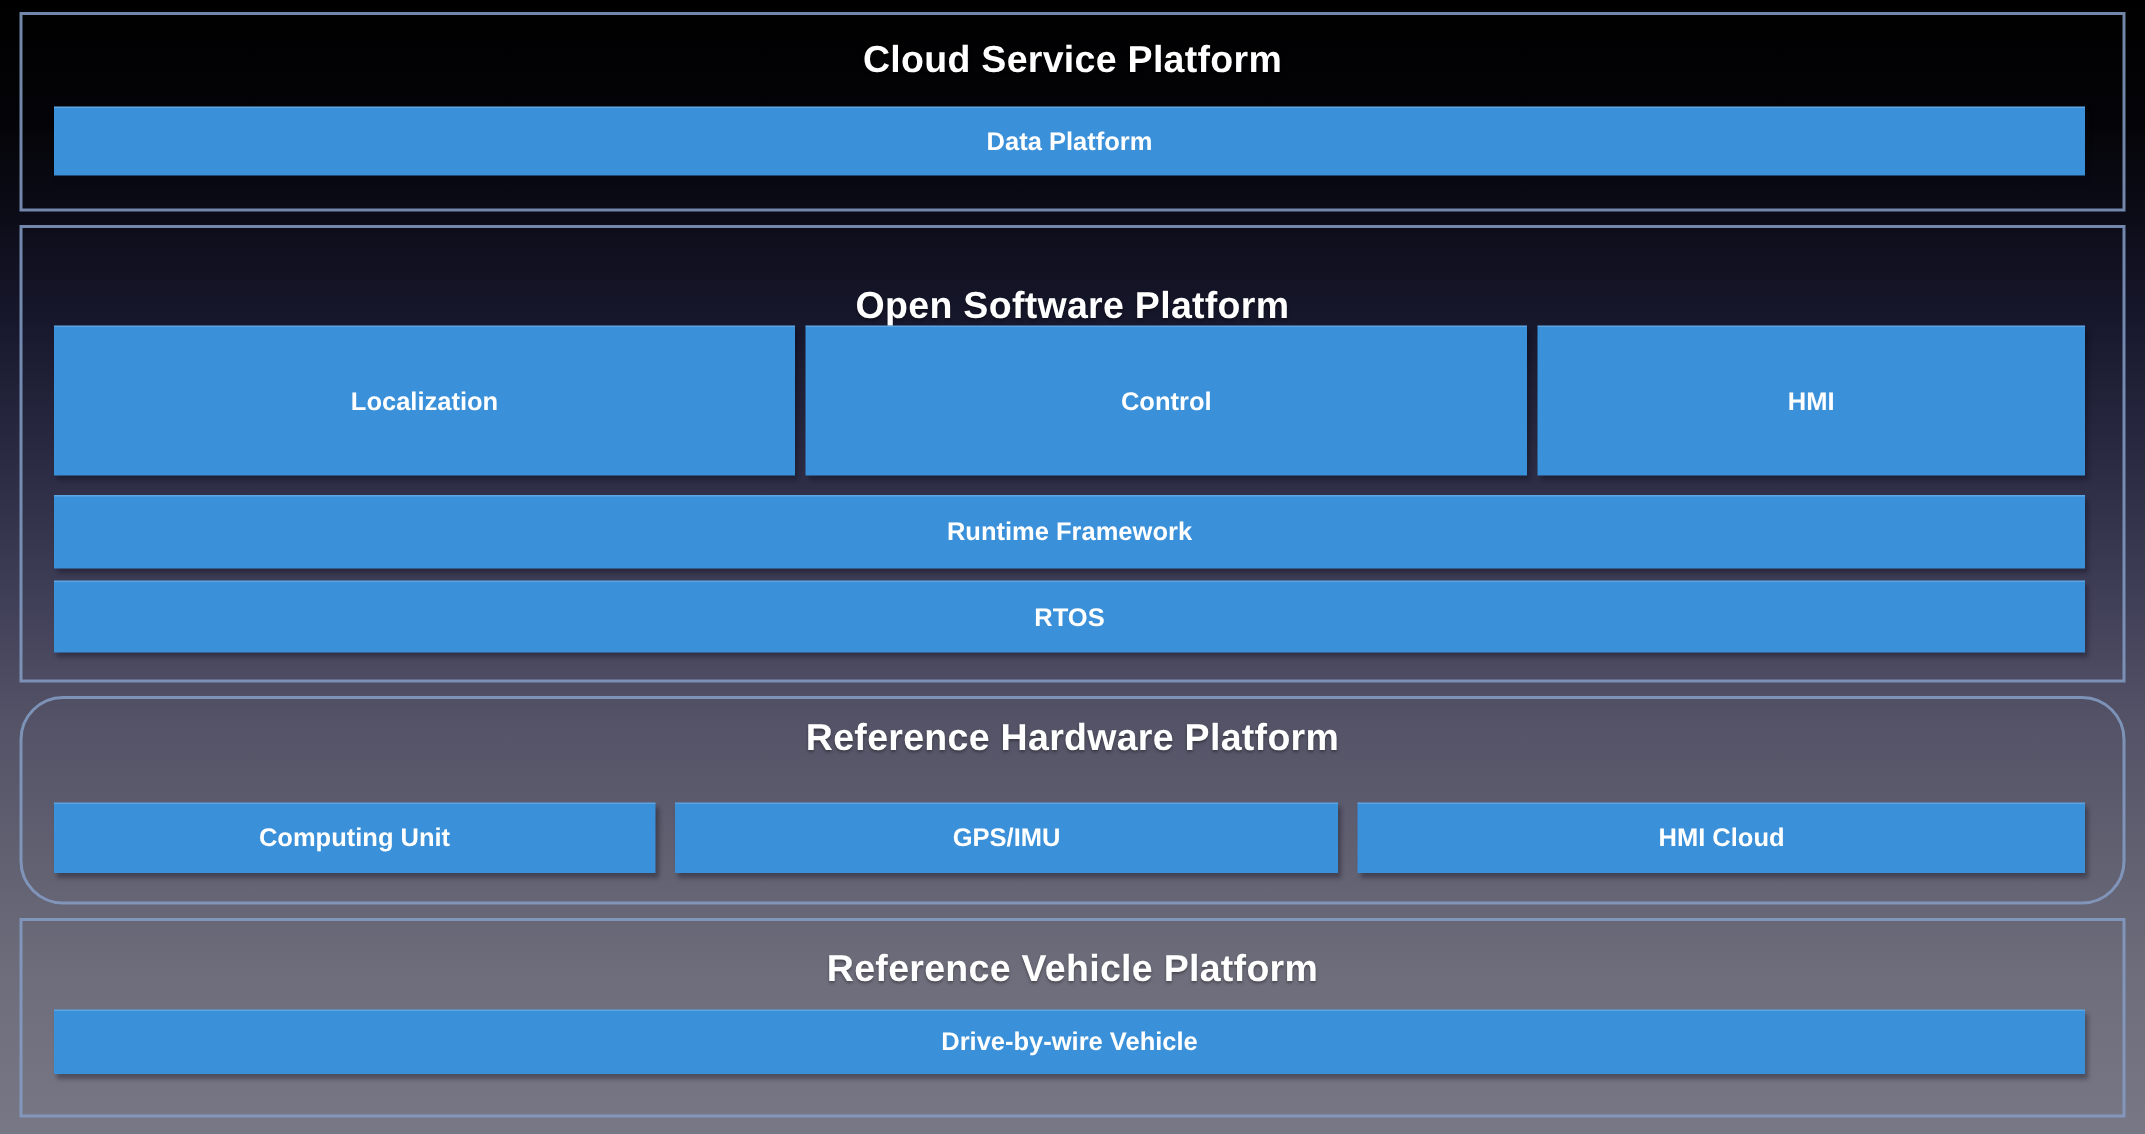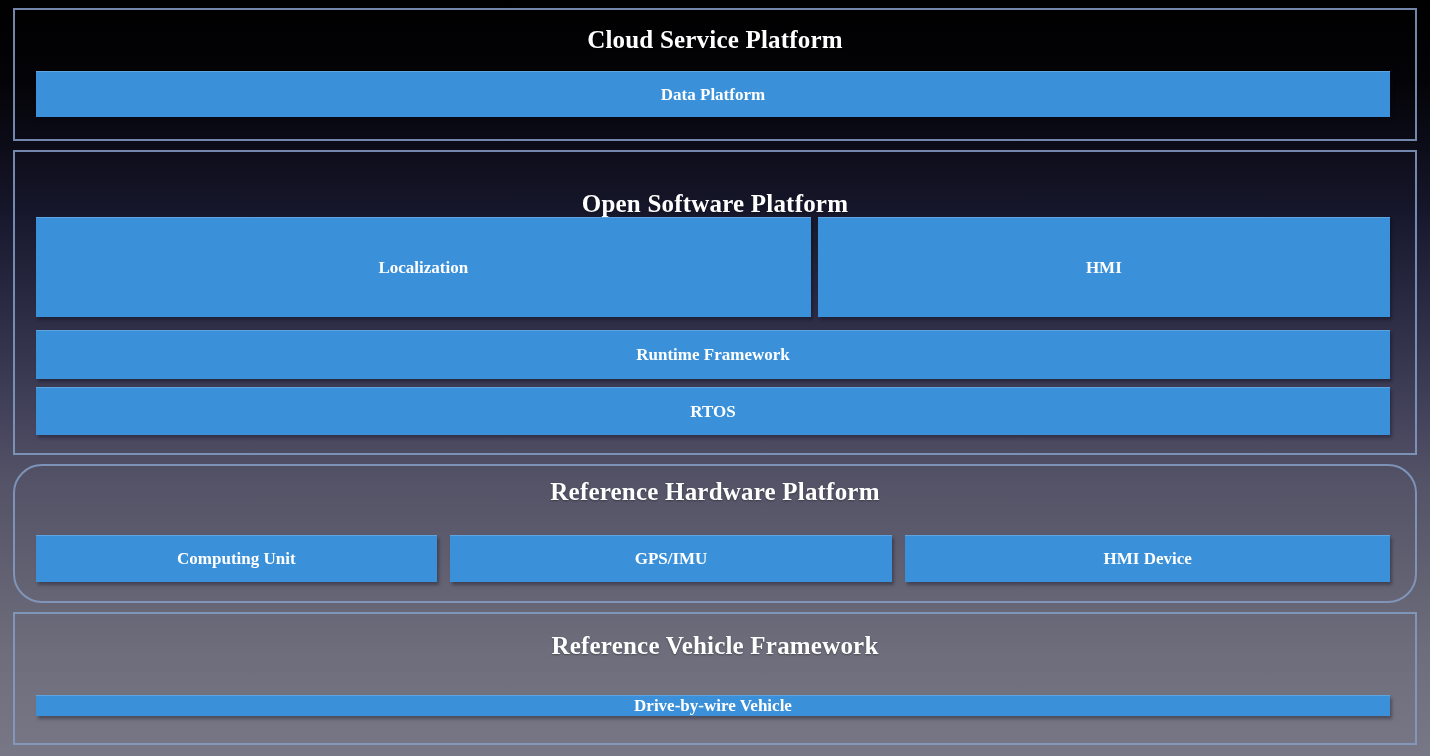--- a/index.html
+++ b/index.html
@@ -1,20 +1,20 @@
 <!DOCTYPE html>
 <html><head>
 <meta charset="utf-8">
 <style>
   html,body { margin:0; padding:0; background:#000; }
   .slide {
     position:relative;
     width:1430px; height:756px;
     overflow:hidden;
-    font-family:Liberation Serif, serif;
+    font-family:Liberation Sans, sans-serif;
     background: linear-gradient(180deg,
       #000000 0%,
       #040408 11%,
       #0c0c18 19%,
       #18182e 29%,
       #2b2b44 41%,
       #42415a 54%,
       #545367 64%,
       #626172 76%,
       #6e6d7b 86%,
@@ -46,21 +46,21 @@
 
   .row {
     position:absolute; left:21px; right:25px;
     display:flex;
   }
   .row-cloud    { top:61px;  height:46px;  gap:12px;flex-direction:column; }
   .row-sw-main  { top:65px;  height:100px; gap:7px;  }
   .row-sw-rt    { top:178px; height:49px;  }
   .row-sw-rtos  { top:235px; height:48px;  }
   .row-hw       { top:69px;  height:47px;  gap:13px; }
-  .row-vehicle  { top:59px;  height:43px;align-items:flex-end;  }
+  .row-vehicle  { top:59px;  height:43px;  }
 
   .bluebox {
     position:relative;
     background:#3a90d9;
     display:flex; align-items:center; justify-content:center;
     color:#ffffff; font-weight:bold; font-size:17px;
     box-shadow: 2px 3px 3px rgba(8,8,24,0.35);
     border-top:1px solid rgba(255,255,255,0.18);
     box-sizing:border-box;
   }
@@ -97,20 +97,23 @@
       </div>
     </div>
   </section>
 
   <section class="frame frame-software">
     <h2 class="sec-title">Open Software Platform</h2>
     <div class="row row-sw-main">
       <div class="bluebox w-loc">
         <span>Localization</span>
       </div>
+      <div class="bluebox w-ctl">
+        <span>Control</span>
+      </div>
       <div class="bluebox w-hmi">
         <span>HMI</span>
       </div>
     </div>
     <div class="row row-sw-rtos">
       <div class="bluebox grow-1">
         <span>RTOS</span>
       </div>
     </div>
     <div class="row row-sw-rt">
@@ -123,27 +126,27 @@
   <section class="frame frame-hardware">
     <h2 class="sec-title">Reference Hardware Platform</h2>
     <div class="row row-hw">
       <div class="bluebox w-cu">
         <span>Computing Unit</span>
       </div>
       <div class="bluebox w-gps">
         <span>GPS/IMU</span>
       </div>
       <div class="bluebox w-hmid">
-        <span>HMI Device</span>
+        <span>HMI Cloud</span>
       </div>
     </div>
   </section>
 
   <section class="frame frame-vehicle">
-    <h2 class="sec-title">Reference Vehicle Framework</h2>
+    <h2 class="sec-title">Reference Vehicle Platform</h2>
     <div class="row row-vehicle">
       <div class="bluebox grow-1">
         <span>Drive-by-wire Vehicle</span>
       </div>
     </div>
   </section>
 
 </div>
 
 </body></html>

